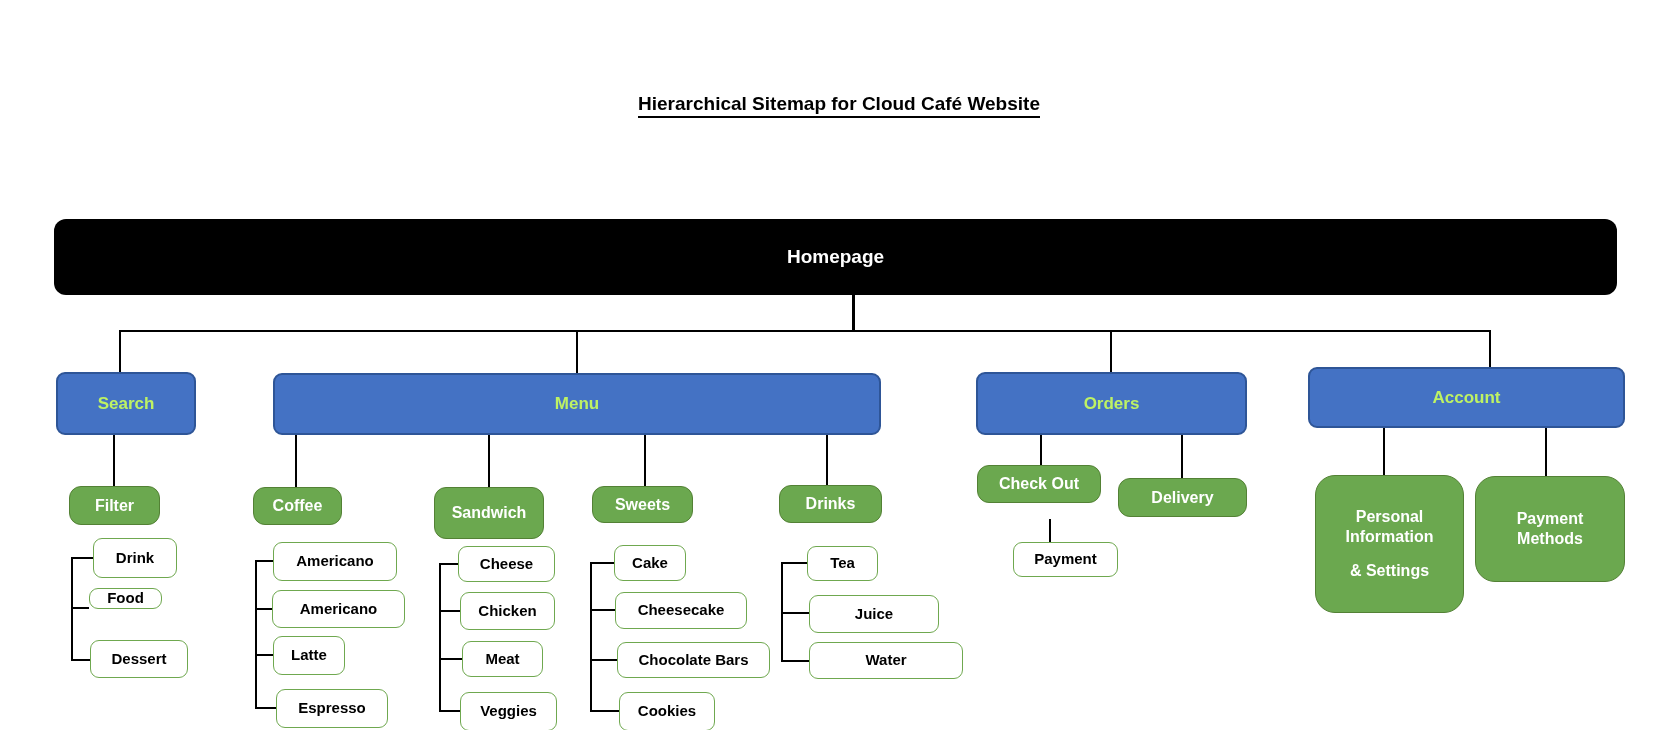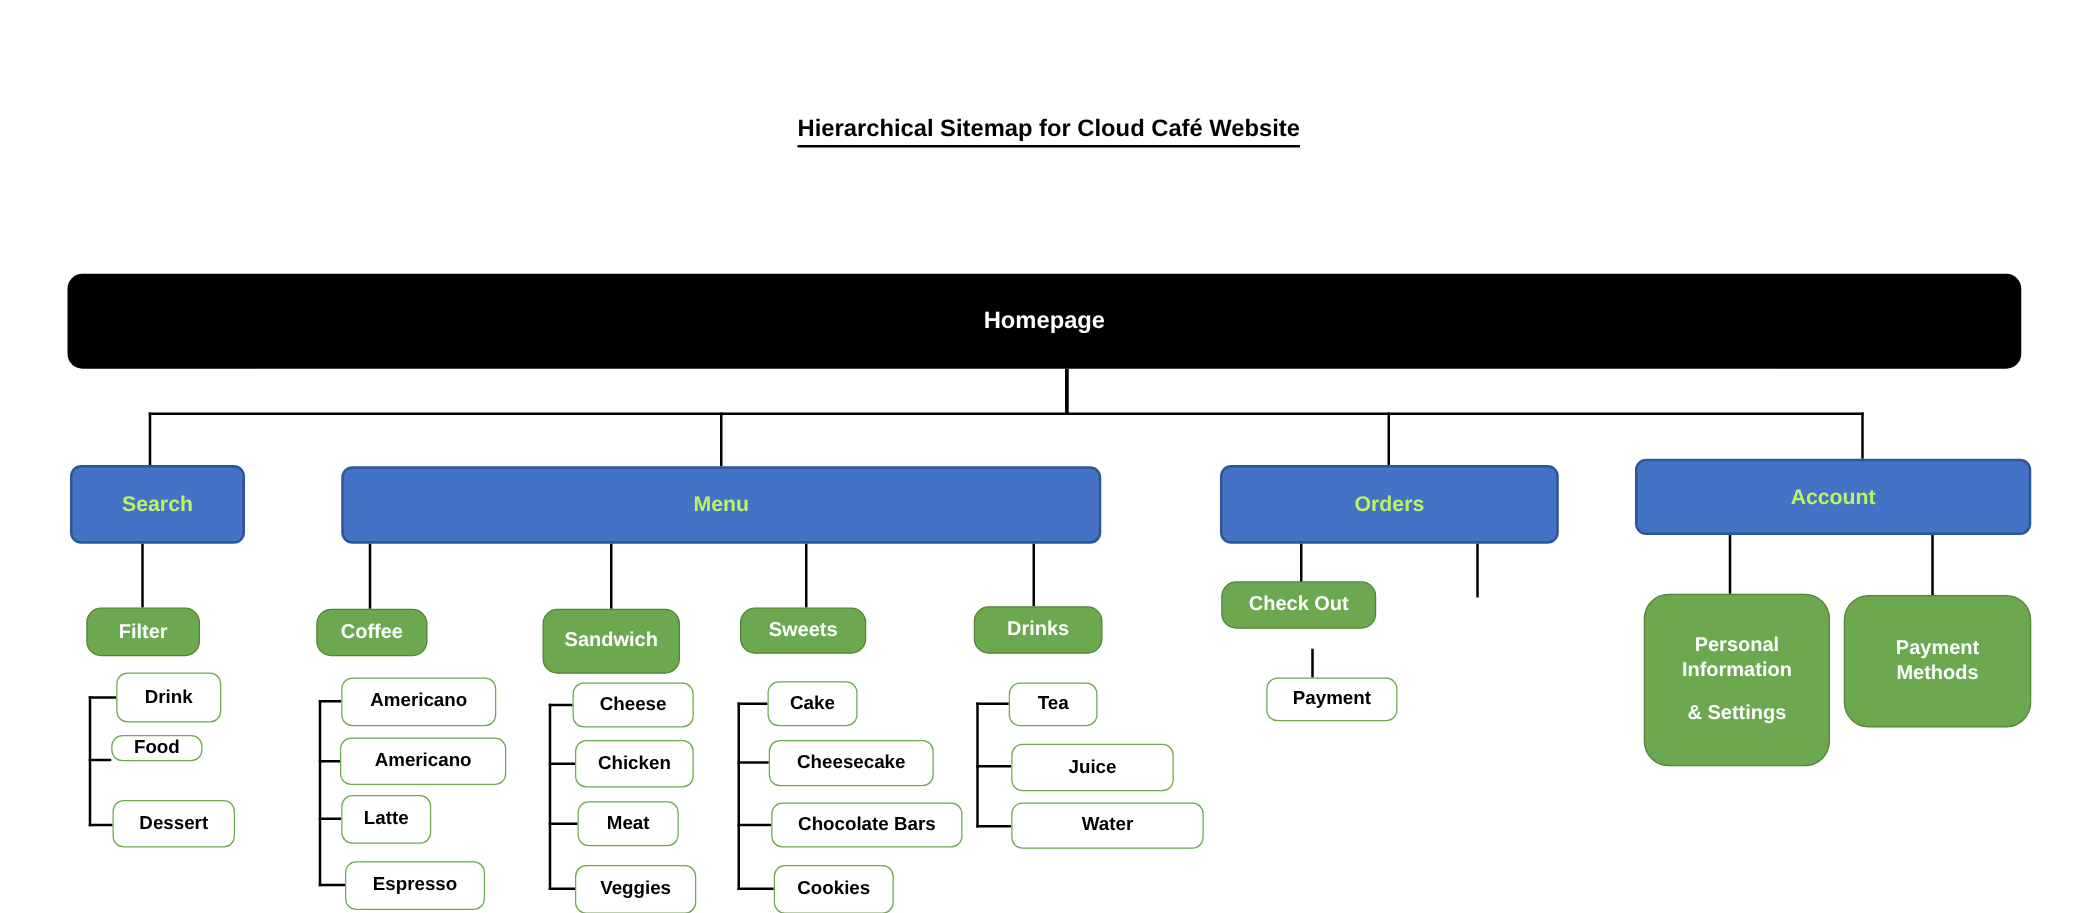--- a/index.html
+++ b/index.html
@@ -88,20 +88,21 @@
   <div class="line" style="left:1181px;top:400px;width:2px;height:43px"></div>
   <div class="line" style="left:1383px;top:393px;width:2px;height:47px"></div>
   <div class="line" style="left:1545px;top:393px;width:2px;height:48px"></div>
 
   <div class="node green" style="left:69px;top:451px;width:91px;height:39px">Filter</div>
   <div class="node green" style="left:253px;top:452px;width:89px;height:38px">Coffee</div>
   <div class="node green" style="left:434px;top:452px;width:110px;height:52px">Sandwich</div>
   <div class="node green" style="left:592px;top:451px;width:101px;height:37px">Sweets</div>
   <div class="node green" style="left:779px;top:450px;width:103px;height:38px">Drinks</div>
   <div class="node green" style="left:977px;top:430px;width:124px;height:38px">Check Out</div>
+  <div class="node green" style="left:1118px;top:443px;width:129px;height:39px">Delivery</div>
 
   <div class="node green big" style="left:1315px;top:440px;width:149px;height:138px">
     <div>Personal Information</div>
     <div class="sub">&amp; Settings</div>
   </div>
   <div class="node green big" style="left:1475px;top:441px;width:150px;height:106px">
     <div>Payment Methods</div>
   </div>
 
   <div class="line" style="left:71px;top:522px;width:2px;height:104px"></div>

